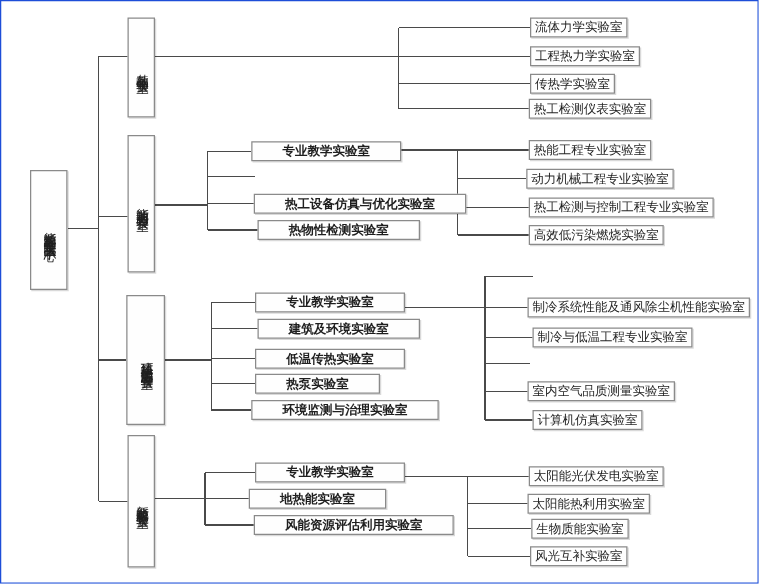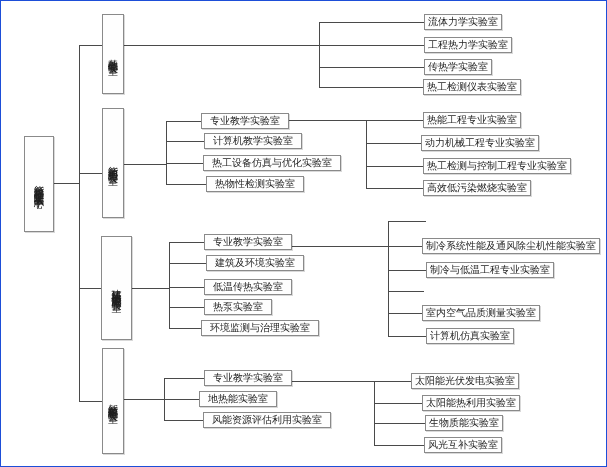--- a/index.html
+++ b/index.html
@@ -12,21 +12,21 @@
     font-family:"Liberation Serif","DejaVu Serif",serif; color:var(--text);
   }
   .chart svg{position:absolute; left:0; top:0; z-index:0;}
   .node{
     position:absolute; z-index:1; background:#fefefe;
     border:1px solid var(--border); box-sizing:border-box;
     box-shadow:1px 1px 0 rgba(0,0,0,0.15);
     display:flex; align-items:center; justify-content:center;
     white-space:nowrap; color:var(--text);
   }
-  .l3{height:16px; font-size:10px; padding:0 8px;}
+  .l3{height:16px; font-size:10px; padding:0 24px;font-weight:bold;}
   .l4{height:16px; font-size:10px; padding:0 3px;}
   .v{font-size:10px;}
   .v span{writing-mode:vertical-rl; text-orientation:upright; letter-spacing:1px; line-height:13px;}
 </style>
 </head>
 <body>
 
 <div class="chart" id="chart">
   <svg id="connectors" width="607" height="467" viewBox="0 0 607 467" shape-rendering="crispEdges">
       <line x1="53" y1="182" x2="78" y2="182" stroke="#4a4a4a" stroke-width="1"></line>
@@ -93,36 +93,35 @@
       <span>建筑环境与能源应用工程实验室</span>
     </div>
     <div class="node v" style="left: 101px; top: 347px; width: 22px; height: 106px;">
       <span>新能源科学工程实验室</span>
     </div>
     <div class="node l4" style="left: 423px; top: 13px;">流体力学实验室</div>
     <div class="node l4" style="left: 423px; top: 36px;">工程热力学实验室</div>
     <div class="node l4" style="left: 423px; top: 58px;">传热学实验室</div>
     <div class="node l4" style="left: 422px; top: 78px; text-align: center;">热工检测仪表实验室</div>
     <div class="node l3" style="left: 200px; top: 112px;">专业教学实验室</div>
-    <div class="node l3" style="left: 203px; top: 132px;">计算机教学实验室</div>
     <div class="node l3" style="left: 202px; top: 154px;">热工设备仿真与优化实验室</div>
     <div class="node l3" style="left: 205px; top: 175px;">热物性检测实验室</div>
     <div class="node l4" style="left: 422px; top: 111px; text-align: right;">热能工程专业实验室</div>
     <div class="node l4" style="left: 420px; top: 134px;">动力机械工程专业实验室</div>
     <div class="node l4" style="left: 422px; top: 157px;">热工检测与控制工程专业实验室</div>
     <div class="node l4" style="left: 422px; top: 179px;">高效低污染燃烧实验室</div>
     <div class="node l3" style="left: 203px; top: 233px;">专业教学实验室</div>
     <div class="node l3" style="left: 205px; top: 254px;">建筑及环境实验室</div>
     <div class="node l3" style="left: 203px; top: 278px;">低温传热实验室</div>
     <div class="node l3" style="left: 203px; top: 298px;">热泵实验室</div>
     <div class="node l3" style="left: 200px; top: 319px;">环境监测与治理实验室</div>
     <div class="node l4" style="left: 421px; top: 237px;">制冷系统性能及通风除尘机性能实验室</div>
     <div class="node l4" style="left: 425px; top: 261px;">制冷与低温工程专业实验室</div>
     <div class="node l4" style="left: 421px; top: 304px;">室内空气品质测量实验室</div>
     <div class="node l4" style="left: 425px; top: 327px;">计算机仿真实验室</div>
     <div class="node l3" style="left: 203px; top: 369px;">专业教学实验室</div>
     <div class="node l3" style="left: 198px; top: 390px;">地热能实验室</div>
     <div class="node l3" style="left: 202px; top: 411px;">风能资源评估利用实验室</div>
-    <div class="node l4" style="left: 410px; top: 372px;">太阳能光伏发电实验室</div>
+    <div class="node l4" style="left: 422px; top: 372px;">太阳能光伏发电实验室</div>
     <div class="node l4" style="left: 421px; top: 394px;">太阳能热利用实验室</div>
     <div class="node l4" style="left: 424px; top: 414px;">生物质能实验室</div>
     <div class="node l4" style="left: 423px; top: 436px;">风光互补实验室</div>
   </div>
 
 </body></html>

